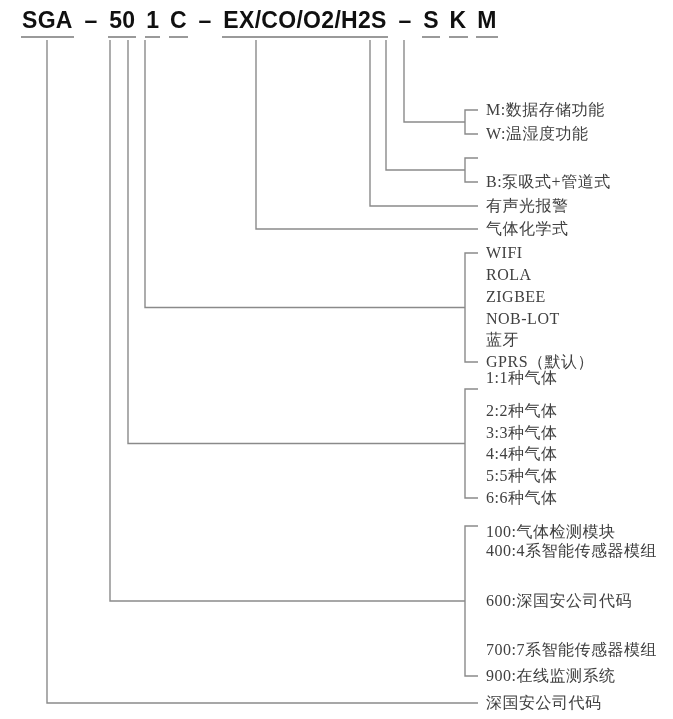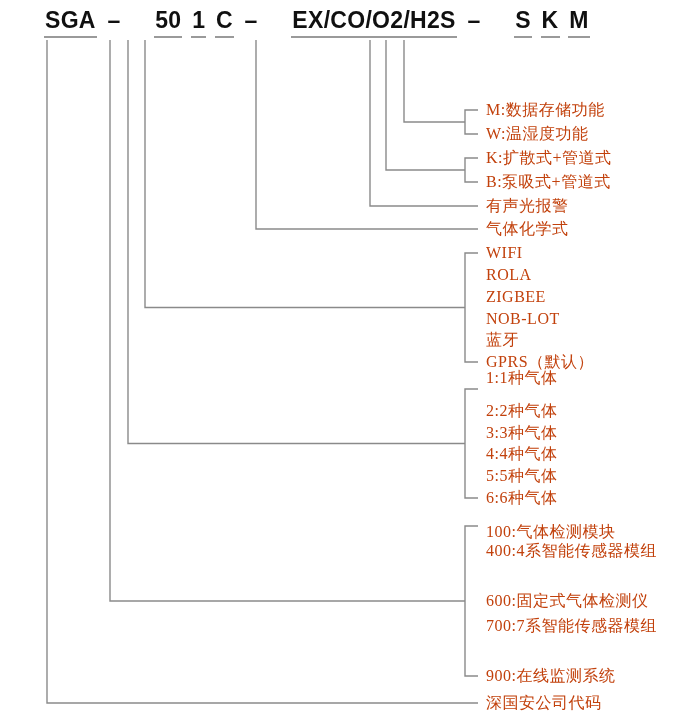--- a/index.html
+++ b/index.html
@@ -5,29 +5,29 @@
   html,body{margin:0;padding:0;background:#ffffff;}
   .stage{
     position:relative;width:673px;height:719px;background:#ffffff;overflow:hidden;
     font-family:"Liberation Serif","DejaVu Serif",serif;color:#111111;
   }
   .title{
     position:absolute;left:21px;top:5px;white-space:nowrap;
     font-family:"Liberation Sans","DejaVu Sans",sans-serif;
     font-weight:bold;font-size:23px;color:#101010;letter-spacing:0.3px;
   }
-  .seg{display:inline-block;line-height:31px;vertical-align:top;margin-left:23px;}
+  .seg{display:inline-block;line-height:31px;vertical-align:top;}
   .seg.u{border-bottom:2px solid #9a9a9a;padding:0 1px;}
   .seg.gap{margin-left:2px;}
   .seg.dash{margin:0 4px;}
   .wires{position:absolute;left:0;top:0;}
   .wires path{fill:none;stroke:#8a8a8a;stroke-width:1.4;}
   .lbl{
     position:absolute;left:486px;transform:translateY(-50%);
-    font-size:16px;line-height:20px;white-space:nowrap;letter-spacing:0.5px;color:#c2410c;
+    font-size:16px;line-height:20px;white-space:nowrap;letter-spacing:0.5px;color:#404040;
   }
 </style>
 </head>
 <body>
 
 <div class="stage">
 
   <div class="title">
     <span class="seg u">SGA</span>
     <span class="seg dash">–</span>
@@ -54,21 +54,20 @@
     <path d="M370 40 V206 H478"></path>
     <path d="M386 40 V170 H465"></path>
     <path d="M478 158 H465 V182 H478"></path>
     <path d="M404 40 V122 H465"></path>
     <path d="M478 110 H465 V134 H478"></path>
   </svg>
 
   <div class="lbl" style="top:110px">M:数据存储功能</div>
   <div class="lbl" style="top:134px">W:温湿度功能</div>
 
-  <div class="lbl" style="top:158px">K:扩散式+管道式</div>
   <div class="lbl" style="top:182px">B:泵吸式+管道式</div>
 
   <div class="lbl" style="top:206px">有声光报警</div>
   <div class="lbl" style="top:229px">气体化学式</div>
 
   <div class="lbl" style="top:253px">WIFI</div>
   <div class="lbl" style="top:275px">ROLA</div>
   <div class="lbl" style="top:297px">ZIGBEE</div>
   <div class="lbl" style="top:319px">NOB-LOT</div>
   <div class="lbl" style="top:340px">蓝牙</div>
@@ -76,19 +75,19 @@
 
   <div class="lbl" style="top:378px">1:1种气体</div>
   <div class="lbl" style="top:411px">2:2种气体</div>
   <div class="lbl" style="top:433px">3:3种气体</div>
   <div class="lbl" style="top:454px">4:4种气体</div>
   <div class="lbl" style="top:476px">5:5种气体</div>
   <div class="lbl" style="top:498px">6:6种气体</div>
 
   <div class="lbl" style="top:532px">100:气体检测模块</div>
   <div class="lbl" style="top:551px">400:4系智能传感器模组</div>
-  <div class="lbl" style="top:601px">600:固定式气体检测仪</div>
-  <div class="lbl" style="top:626px">700:7系智能传感器模组</div>
+  <div class="lbl" style="top:601px">600:深国安公司代码</div>
+  <div class="lbl" style="top:650px">700:7系智能传感器模组</div>
   <div class="lbl" style="top:676px">900:在线监测系统</div>
 
   <div class="lbl" style="top:703px">深国安公司代码</div>
 
 </div>
 
 </body></html>

